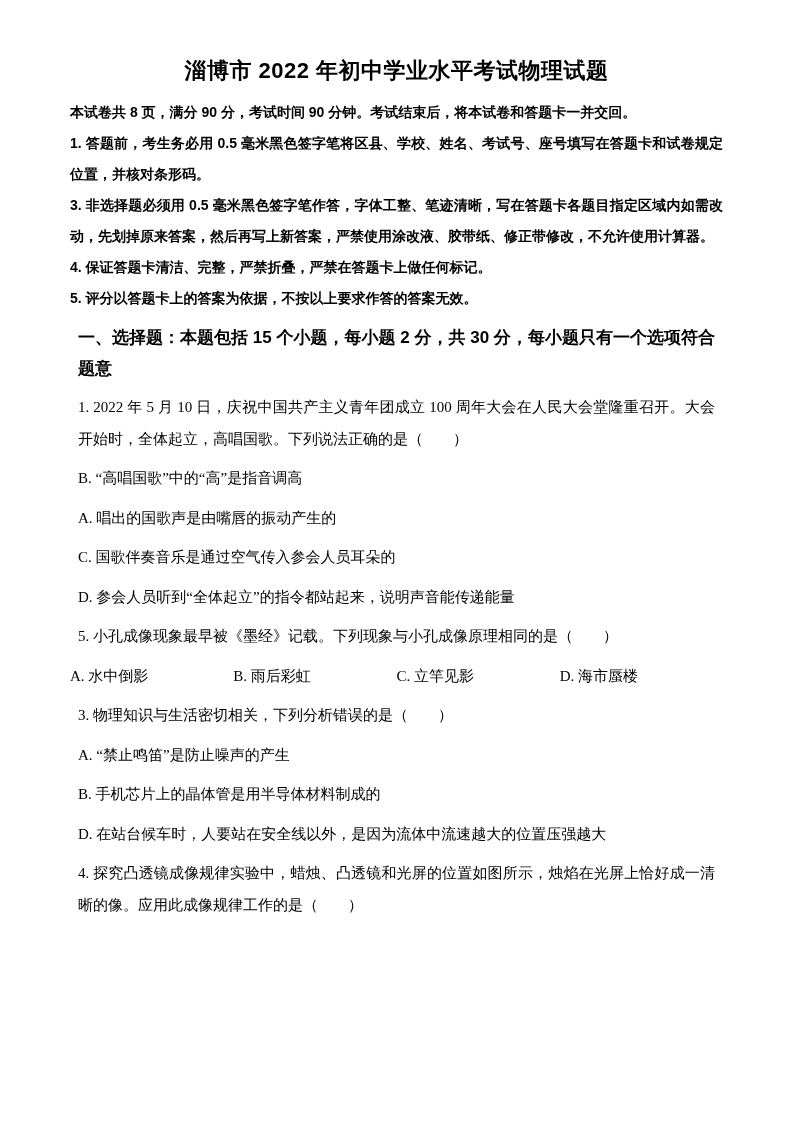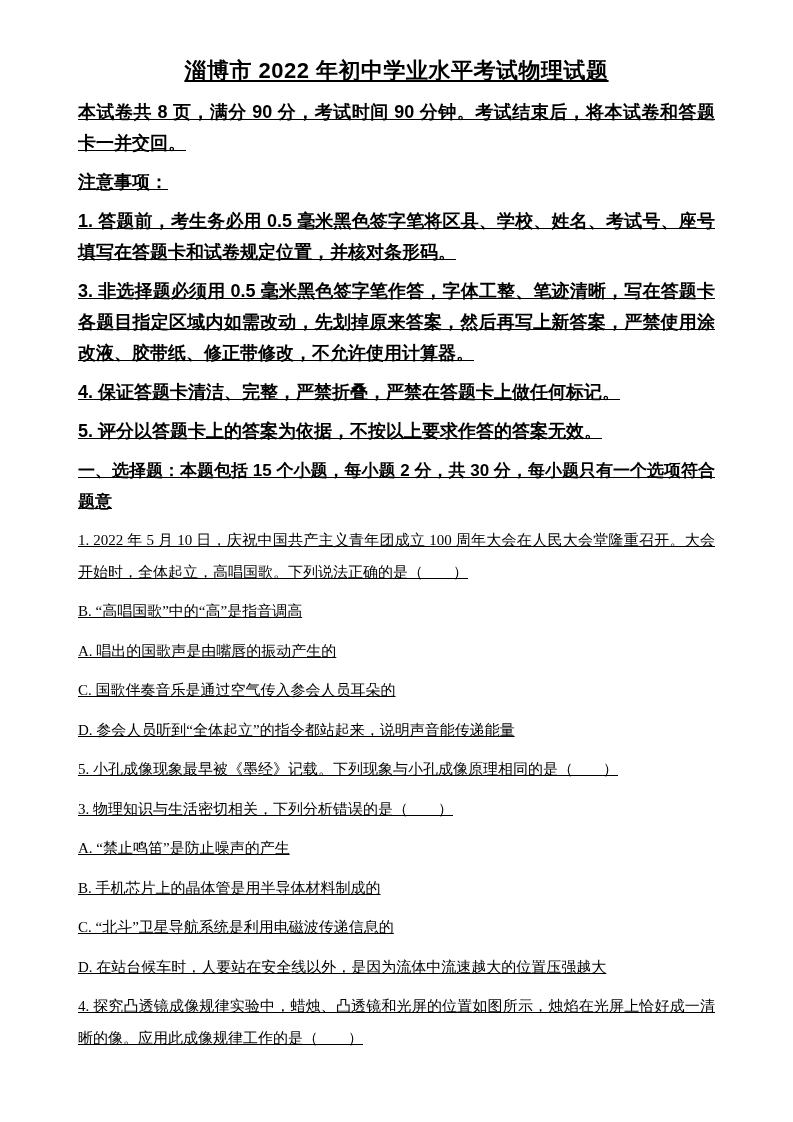--- a/index.html
+++ b/index.html
@@ -10,37 +10,36 @@
   .page {
     position: relative;
     width: 793px;
     height: 1122px;
     margin: 0 auto;
     background: #ffffff;
     color: #000000;
     box-sizing: border-box;
     padding: 54px 70px 0 70px;
     overflow: hidden;
-    text-decoration: underline;
   }
   .title {
     font-family: "Liberation Sans", sans-serif;
     font-weight: 700;
     font-size: 22px;
     line-height: 34px;
     text-align: center;
     margin: 0 0 9px 0;
     letter-spacing: 0.5px;
   }
   .bold-par {
     font-family: "Liberation Sans", sans-serif;
     font-weight: 700;
-    font-size: 18px;
+    font-size: 14px;
     line-height: 31px;
-    margin: 8px;
+    margin: 0;
     text-align: justify;
   }
   .section-heading {
     font-family: "Liberation Sans", sans-serif;
     font-weight: 700;
     font-size: 17px;
     line-height: 31px;
     margin: 8px;
     text-align: justify;
   }
@@ -65,43 +64,47 @@
     white-space: nowrap;
     overflow: hidden;
   }
 </style>
 </head>
 <body>
 
 <div class="page">
   <h1 class="title">淄博市 2022 年初中学业水平考试物理试题</h1>
   <p class="bold-par">本试卷共 8 页，满分 90 分，考试时间 90 分钟。考试结束后，将本试卷和答题卡一并交回。</p>
-  <p class="bold-par">注意事项：</p>
   <div id="notes">
       <p class="bold-par">1. 答题前，考生务必用 0.5 毫米黑色签字笔将区县、学校、姓名、考试号、座号填写在答题卡和试卷规定位置，并核对条形码。</p>
       <p class="bold-par">3. 非选择题必须用 0.5 毫米黑色签字笔作答，字体工整、笔迹清晰，写在答题卡各题目指定区域内如需改动，先划掉原来答案，然后再写上新答案，严禁使用涂改液、胶带纸、修正带修改，不允许使用计算器。</p>
       <p class="bold-par">4. 保证答题卡清洁、完整，严禁折叠，严禁在答题卡上做任何标记。</p>
       <p class="bold-par">5. 评分以答题卡上的答案为依据，不按以上要求作答的答案无效。</p>
     </div>
   <p class="section-heading">一、选择题：本题包括 15 个小题，每小题 2 分，共 30 分，每小题只有一个选项符合题意</p>
   <div id="questions">
       <div>
         <p class="q-par">1. 2022 年 5 月 10 日，庆祝中国共产主义青年团成立 100 周年大会在人民大会堂隆重召开。大会开始时，全体起立，高唱国歌。下列说法正确的是（　　）</p>
         <p class="q-par">B. “高唱国歌”中的“高”是指音调高</p>
         <p class="q-par">A. 唱出的国歌声是由嘴唇的振动产生的</p>
         <p class="q-par">C. 国歌伴奏音乐是通过空气传入参会人员耳朵的</p>
         <p class="q-par">D. 参会人员听到“全体起立”的指令都站起来，说明声音能传递能量</p>
       </div>
       <div>
         <p class="q-par">5. 小孔成像现象最早被《墨经》记载。下列现象与小孔成像原理相同的是（　　）</p>
+        <div class="opt-row">
+          <span class="opt-cell">A. 水中倒影</span>
+          <span class="opt-cell">B. 雨后彩虹</span>
+          <span class="opt-cell">C. 立竿见影</span>
+          <span class="opt-cell">D. 海市蜃楼</span>
+        </div>
       </div>
       <div>
         <p class="q-par">3. 物理知识与生活密切相关，下列分析错误的是（　　）</p>
         <p class="q-par">A. “禁止鸣笛”是防止噪声的产生</p>
         <p class="q-par">B. 手机芯片上的晶体管是用半导体材料制成的</p>
-        <p class="q-par">C. “北斗”卫星导航系统是利用电磁波传递信息的</p>
         <p class="q-par">D. 在站台候车时，人要站在安全线以外，是因为流体中流速越大的位置压强越大</p>
       </div>
       <div>
         <p class="q-par">4. 探究凸透镜成像规律实验中，蜡烛、凸透镜和光屏的位置如图所示，烛焰在光屏上恰好成一清晰的像。应用此成像规律工作的是（　　）</p>
       </div>
     </div>
 </div>
 
 </body></html>

